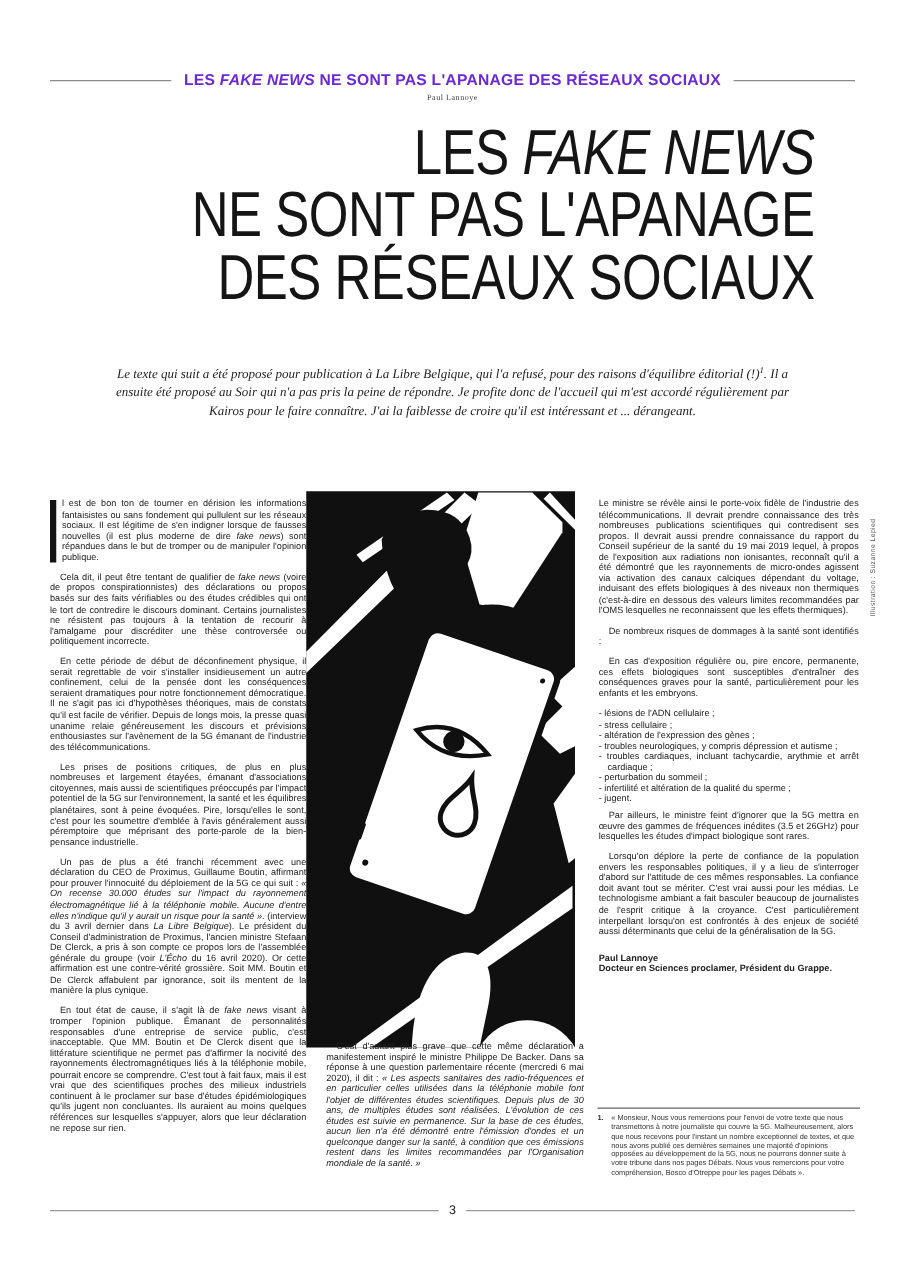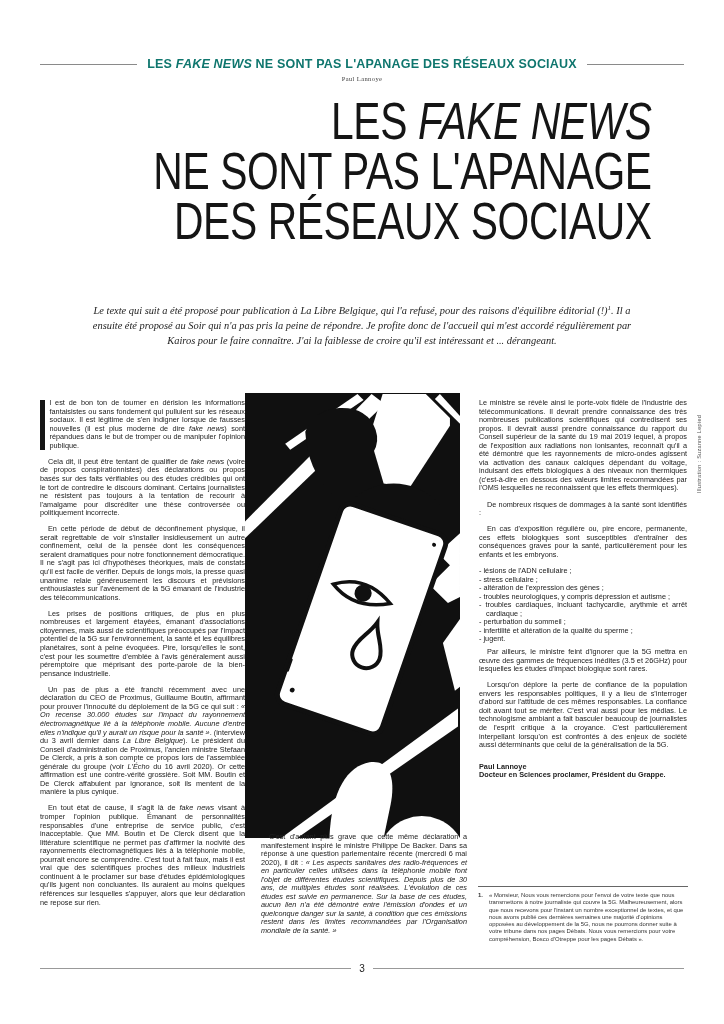--- a/index.html
+++ b/index.html
@@ -5,31 +5,31 @@
   html,body { margin:0; padding:0; background:#dddddd; }
   .page {
     position:relative; width:724px; height:1024px; margin:0 auto;
     background:#ffffff; overflow:hidden;
     font-family:"Liberation Sans", sans-serif; color:#1b1b1b;
   }
 
   
   .kicker-row { position:absolute; top:57px; left:40px; right:40px; display:flex; align-items:center; gap:10px; }
   .hrule { flex:1; height:1px; background:#8a8a8a; }
-  .kicker { font-weight:bold; font-size:12.5px; letter-spacing:0.2px; white-space:nowrap; color:#0f766e; }
+  .kicker { font-weight:bold; font-size:12.5px; letter-spacing:0.2px; white-space:nowrap; color:#6d28d9; }
   .byline-top { position:absolute; top:75px; left:0; width:100%; text-align:center;
     font-family:"Liberation Serif", serif; font-size:6.5px; color:#444; letter-spacing:0.4px; }
 
   
   .title { position:absolute; top:97px; left:0; width:100%; text-align:right; color:#151515; }
   .title-line { display:block; font-size:51px; line-height:50px; font-weight:400;
     letter-spacing:-0.5px; white-space:nowrap; transform:scaleX(0.8); transform-origin:50% 50%; }
 
   
-  .intro { position:absolute; top:301px; left:92px; width:540px; text-align:center;
+  .intro { position:absolute; top:289px; left:92px; width:540px; text-align:center;
     font-family:"Liberation Serif", serif; font-style:italic; font-size:10.4px; line-height:15px; color:#222; }
   .intro sup { font-size:7px; }
 
   
   .col { position:absolute; font-size:7.3px; line-height:8.55px; text-align:justify; color:#222; }
   .col-left  { left:40px;  top:399px; width:205px; }
   .col-mid   { left:261px; top:833px; width:206px; }
   .col-right { left:479px; top:399px; width:208px; }
   .col p { margin:0 0 7.6px 0; text-indent:8px; }
   .col p.first { text-indent:0; }

